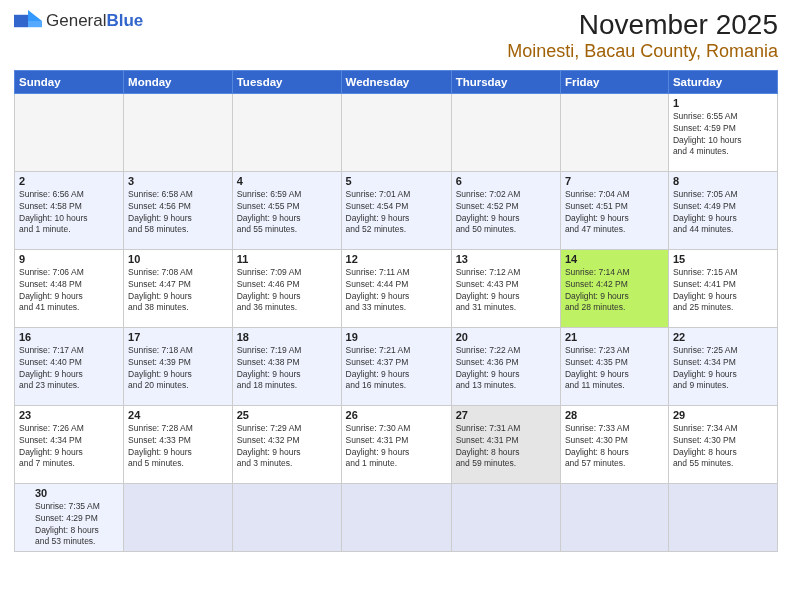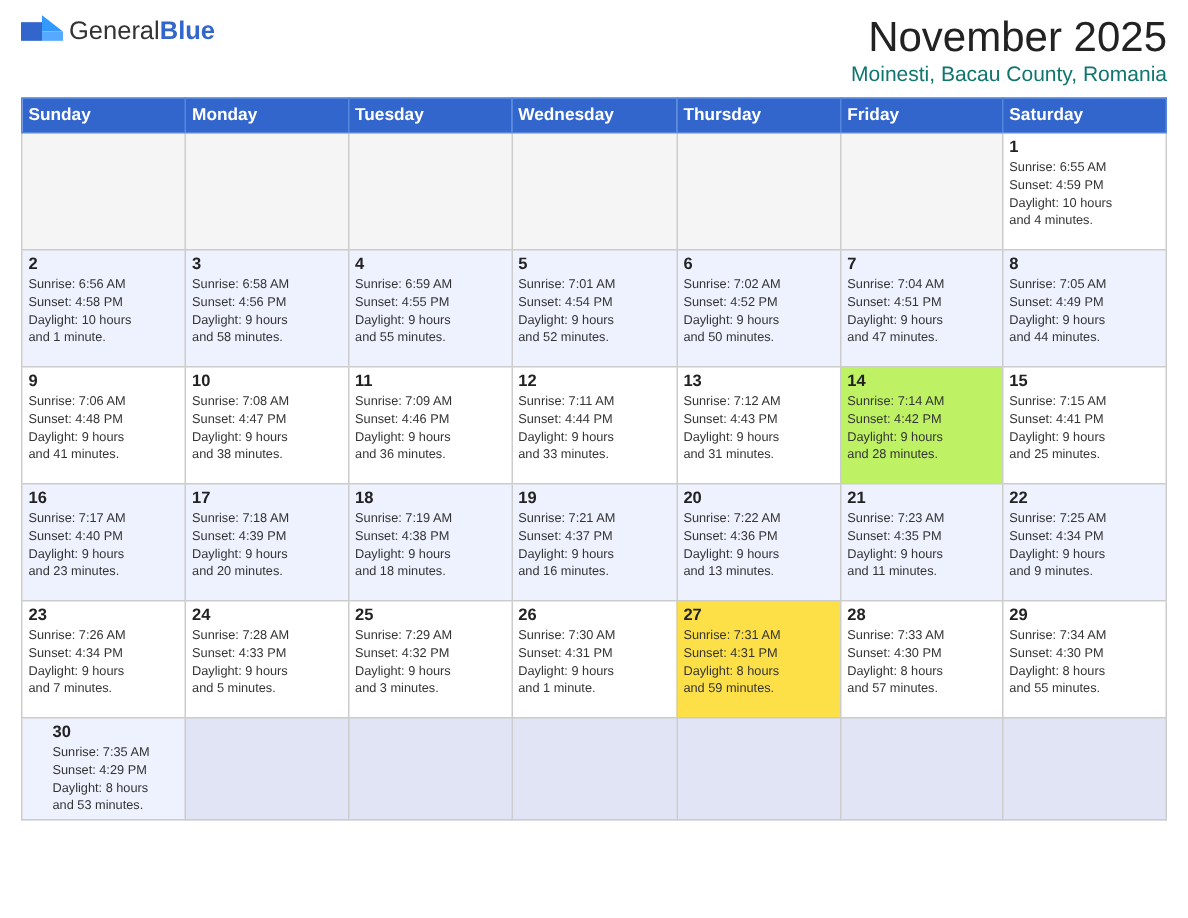--- a/index.html
+++ b/index.html
@@ -34,22 +34,22 @@
     .title-area {
       text-align: right;
     }
     .month-title {
       font-size: 28px;
       font-weight: normal;
       color: #222;
       line-height: 1.1;
     }
     .subtitle {
-      font-size: 14px;
-      color: #0f766e;
+      font-size: 18px;
+      color: #a16207;
     }
     .calendar {
       width: 100%;
       border-collapse: collapse;
       border: 1px solid #a3a3a3;
     }
     .calendar th {
       background: #3366cc;
       color: #fff;
       font-size: 11.5px;
@@ -309,21 +309,21 @@
 Daylight: 9 hours
 and 3 minutes.</div>
           </td>
           <td style="background: rgb(255, 255, 255);">
             <span class="day-num">26</span>
             <div class="day-info" style="white-space: pre-line;">Sunrise: 7:30 AM
 Sunset: 4:31 PM
 Daylight: 9 hours
 and 1 minute.</div>
           </td>
-          <td style="background: #fde047; margin-left: 36px;">
+          <td style="background: #e5e5e5; margin-left: 36px;">
             <span class="day-num">27</span>
             <div class="day-info" style="white-space: pre-line;">Sunrise: 7:31 AM
 Sunset: 4:31 PM
 Daylight: 8 hours
 and 59 minutes.</div>
           </td>
           <td style="background: rgb(255, 255, 255);">
             <span class="day-num">28</span>
             <div class="day-info" style="white-space: pre-line;">Sunrise: 7:33 AM
 Sunset: 4:30 PM

